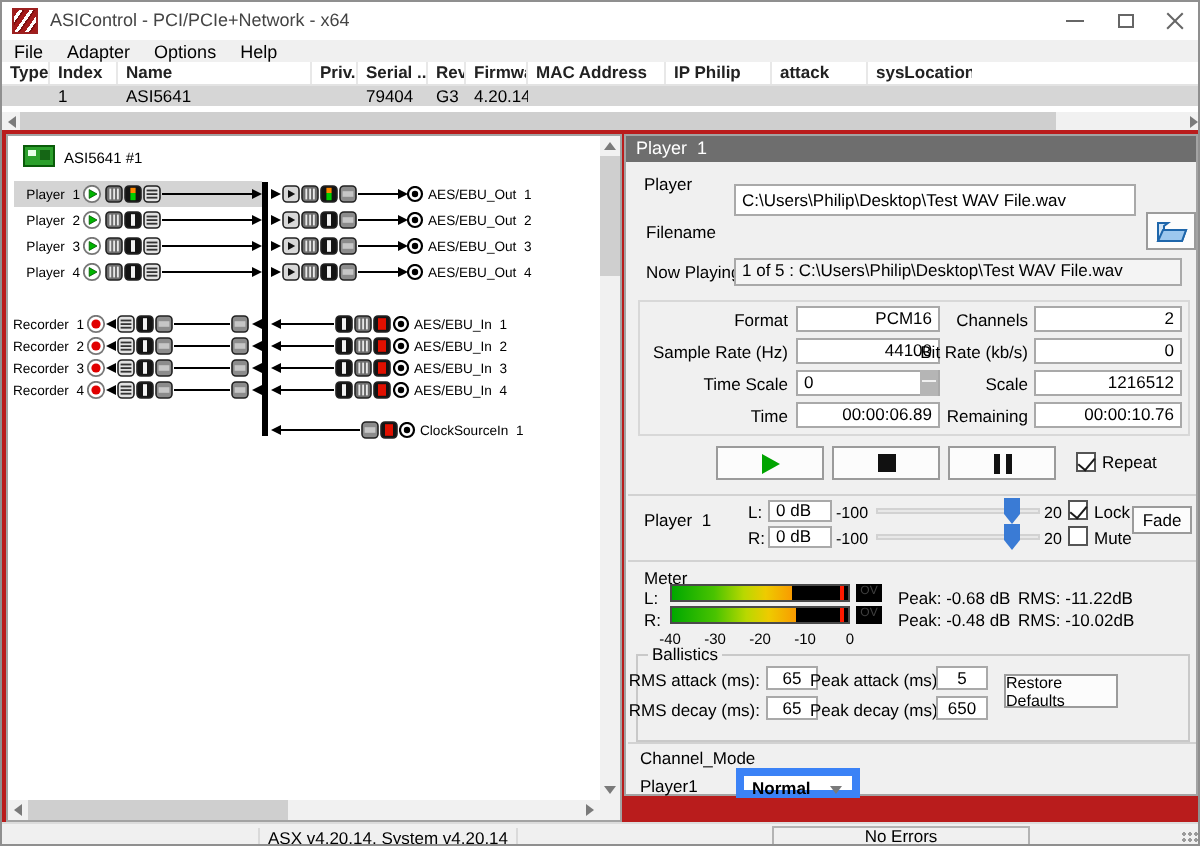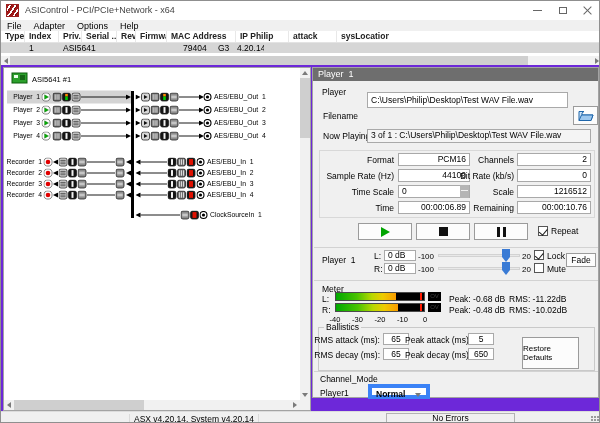--- a/index.html
+++ b/index.html
@@ -1,16 +1,16 @@
 <!DOCTYPE html>
 <html><head>
 <meta charset="utf-8">
 <style>
   html,body{margin:0;padding:0;background:#c8c8c8;}
-  #win{position:relative;width:600px;height:423px;background:#6d28d9;
+  #win{position:relative;width:600px;height:423px;background:#b91c1c;
        font-family:"Liberation Sans",sans-serif;color:#000;overflow:hidden;
        border:1px solid #8f8f8f;box-sizing:border-box;}
   .abs{position:absolute;}
   
   #titlebar{left:0;top:0;width:100%;height:19px;background:#ffffff;}
   #appicon{left:5px;top:3px;width:13px;height:13px;
     background:repeating-linear-gradient(125deg,#a51a1a 0 2px,#ffffff 2px 3.6px,#7c1010 3.6px 4.4px);
     border:1px solid #9c2020;box-sizing:border-box;}
   #apptitle{left:24px;top:4px;font-size:9px;color:#444;}
   .winbtn{top:0;width:26px;height:19px;display:flex;align-items:center;justify-content:center;}
@@ -113,20 +113,21 @@
     <span class="mitem">File</span>
     <span class="mitem">Adapter</span>
     <span class="mitem">Options</span>
     <span class="mitem">Help</span>
   </div>
 
   <div class="abs" id="tablewrap">
     <div class="thead">
       <div class="th" style="width:24px;">Type</div>
       <div class="th" style="width:34px;">Index</div>
+      <div class="th" style="width:97px;">Name</div>
       <div class="th" style="width:23px;">Priv.</div>
       <div class="th" style="width:35px;">Serial ...</div>
       <div class="th" style="width:19px;">Rev</div>
       <div class="th" style="width:31px;">Firmwa...</div>
       <div class="th" style="width:69px;">MAC Address</div>
       <div class="th" style="width:53px;">IP Philip</div>
       <div class="th" style="width:48px;">attack</div>
       <div class="th" style="width:52px;border-right:none;">sysLocation</div>
     </div>
     <div class="trow">
@@ -412,21 +413,21 @@
     <div class="lbl" style="left:10px;top:43px;">Filename</div>
     <div class="fld" style="left:54px;top:24px;width:201px;height:16px;line-height:14px;">C:\Users\Philip\Desktop\Test WAV File.wav</div>
     <div class="btn" style="left:260px;top:38px;width:25px;height:19px;">
       <svg width="16" height="12">
         <path d="M1,3 L1,10.5 L13,10.5 L15,5 L4,5 L4,3 L6,1.5 L1,1.5 Z" fill="#cfe4f7" stroke="#1e66ab" stroke-width="1"></path>
         <path d="M1,10.5 L3.5,5 L15,5 L13,10.5 Z" fill="#9cc7ee" stroke="#1e66ab" stroke-width="1"></path>
       </svg>
     </div>
 
     <div class="lbl" style="left:10px;top:63px;">Now Playing</div>
-    <div class="fld ro" style="left:54px;top:61px;width:224px;height:14px;">3 of 1 : C:\Users\Philip\Desktop\Test WAV File.wav</div>
+    <div class="fld ro" style="left:54px;top:61px;width:224px;height:14px;">1 of 5 : C:\Users\Philip\Desktop\Test WAV File.wav</div>
 
     <div class="grp" style="left:6px;top:82px;width:274px;height:66px;"></div>
     <div class="lbl r" style="left:1px;top:87px;width:80px;">Format</div>
     <div class="fld r" style="left:85px;top:85px;width:72px;height:13px;">PCM16</div>
     <div class="lbl r" style="left:121px;top:87px;width:80px;">Channels</div>
     <div class="fld r" style="left:204px;top:85px;width:74px;height:13px;">2</div>
 
     <div class="lbl r" style="left:1px;top:103px;width:80px;">Sample Rate (Hz)</div>
     <div class="fld r" style="left:85px;top:101px;width:72px;height:13px;">44100</div>
     <div class="lbl r" style="left:121px;top:103px;width:80px;">Bit Rate (kb/s)</div>
@@ -515,21 +516,21 @@
     <div class="grp" style="left:5px;top:259px;width:275px;height:42px;border-color:#c9c9c9;"></div>
     <div class="lbl" style="left:11px;top:254px;background:#f0f0f0;padding:0 2px;">Ballistics</div>
     <div class="lbl r" style="left:0px;top:267px;width:67px;">RMS attack (ms):</div>
     <div class="fld" style="left:70px;top:265px;width:26px;height:12px;line-height:10px;text-align:center;">65</div>
     <div class="lbl r" style="left:92px;top:267px;width:60px;">Peak attack (ms):</div>
     <div class="fld" style="left:155px;top:265px;width:26px;height:12px;line-height:10px;text-align:center;">5</div>
     <div class="lbl r" style="left:0px;top:282px;width:67px;">RMS decay (ms):</div>
     <div class="fld" style="left:70px;top:280px;width:26px;height:12px;line-height:10px;text-align:center;">65</div>
     <div class="lbl r" style="left:92px;top:282px;width:60px;">Peak decay (ms):</div>
     <div class="fld" style="left:155px;top:280px;width:26px;height:12px;line-height:10px;text-align:center;">650</div>
-    <div class="btn" style="left:189px;top:269px;width:57px;height:32px;margin-left:20px;">Restore Defaults</div>
+    <div class="btn" style="left:189px;top:269px;width:57px;height:17px;">Restore Defaults</div>
 
     <div class="divider" style="left:1px;top:303px;width:284px;"></div>
 
     <div class="lbl" style="left:7px;top:306px;">Channel_Mode</div>
     <div class="lbl" style="left:7px;top:320px;">Player1</div>
     <div class="combo" style="left:55px;top:316px;width:62px;height:15px;">
       <span>Normal</span>
       <span class="chev tri-d"></span>
     </div>
   </div>

